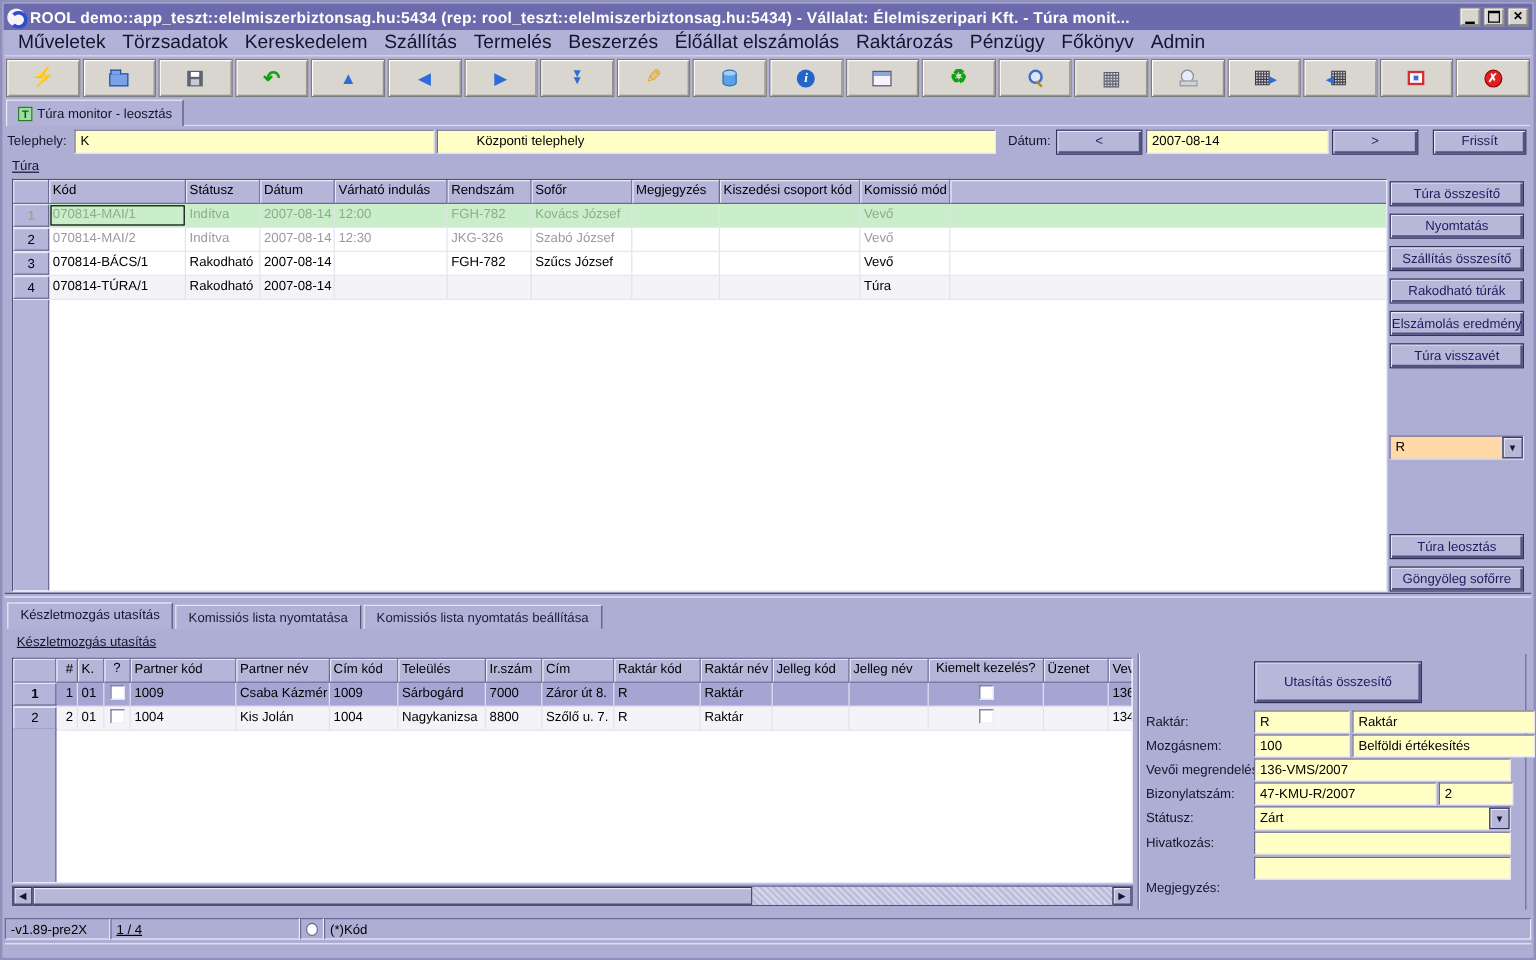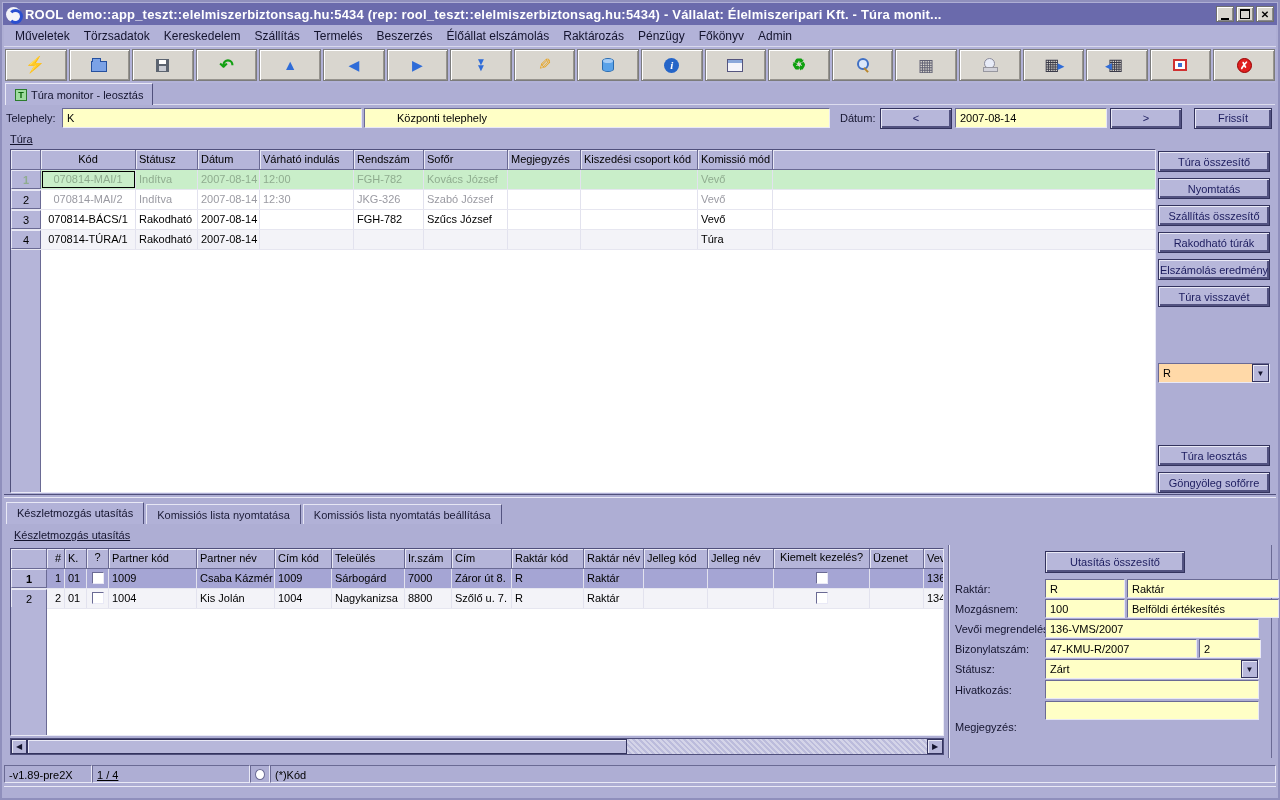--- a/index.html
+++ b/index.html
@@ -11,21 +11,21 @@
   .app-icon { width:15px; height:15px; border-radius:50%; background:#f4f4f8; position:relative; margin-right:4px; flex:0 0 auto; }
   .app-icon::before { content:""; position:absolute; top:2px; left:2px; width:9px; height:9px; border-radius:50%; border:3px solid #2a4fd0; border-left-color:transparent; }
   .title-text { flex:1; color:#fff; font-size:13px; font-weight:bold; white-space:nowrap; overflow:hidden; letter-spacing:.2px; }
   .wb { width:18px; height:16px; margin-left:2px; background:#d9d6cf; border:1px solid #6f6f6f; box-shadow:inset 1px 1px 0 #fff, inset -1px -1px 0 #8a8a8a; display:flex; align-items:center; justify-content:center; flex:0 0 auto; }
   .wb-min::before { content:""; width:8px; height:2px; background:#000; margin-top:9px; }
   .wb-res::before { content:""; width:8px; height:7px; border:1px solid #000; border-top-width:2px; }
   .wb-close::before { content:"✕"; font-size:10px; font-weight:bold; }
 
   
   .menubar { position:absolute; top:23px; left:2px; right:2px; height:21px; display:flex; align-items:center; padding-left:4px; background:#b2b2d8; }
-  .menu-item { padding:3px 7px; font-size:12px; color:#14142e; cursor:default; }
+  .menu-item { padding:3px 7px; font-size:16px; color:#14142e; cursor:default; }
 
   
   .toolbar { position:absolute; top:44px; left:2px; right:2px; height:37px; background:#b2b2d8; border-top:1px solid #d8d8ec; display:flex; gap:2px; padding:2px 1px; }
   .tbtn { flex:1; background:#d9d6cf; border:1px solid #7c7c7c; box-shadow:inset 1px 1px 0 #fff, inset -1px -1px 0 #97948e; display:flex; align-items:center; justify-content:center; }
   .gi { line-height:1; }
   .ic-bolt::before { content:"⚡"; color:#ff8d00; font-size:16px; }
   .ic-folder { width:16px; height:11px; background:#7ba2e6; border:1px solid #25509e; position:relative; margin-top:3px; }
   .ic-folder::before { content:""; position:absolute; top:-4px; left:0; width:7px; height:3px; background:#7ba2e6; border:1px solid #25509e; border-bottom:none; }
   .ic-save { width:13px; height:13px; background:#5c6470; position:relative; }
   .ic-save::before { content:""; position:absolute; top:1px; left:3px; width:7px; height:4px; background:#fff; }
@@ -77,21 +77,21 @@
   .grow { display:flex; }
   .gh { height:20px; }
   .hcell { background:#b5b5d9; border-right:1px solid #6a6a94; border-bottom:1px solid #6a6a94; box-shadow:inset 1px 1px 0 #e9e9f6; padding:3px 3px 0; white-space:nowrap; overflow:hidden; flex:0 0 auto; }
   .gcell { padding:3px 3px 0; white-space:nowrap; overflow:hidden; border-right:1px solid #e2e2ee; flex:0 0 auto; }
   .drow { height:20px; border-bottom:1px solid #e6e6f0; }
   .gut { background:#b5b5d9; border:1px solid #6a6a94; border-top-color:#e9e9f6; border-left-color:#e9e9f6; text-align:center; padding-top:3px; flex:0 0 auto; }
   .gutfill { position:absolute; left:0; width:30px; top:100px; bottom:0; background:#b5b5d9; border-right:1px solid #6a6a94; }
   .focus-cell { outline:1px solid #000; outline-offset:-2px; }
 
   .main-grid { top:147px; left:8px; width:1146px; height:344px; }
-  .mgut{width:30px;} .mc0{width:95px;text-align:center;} .mc1{width:62px;} .mc2{width:62px;} .mc3{width:94px;} .mc4{width:70px;}
+  .mgut{width:30px;} .mc0{width:114px;} .mc1{width:62px;} .mc2{width:62px;} .mc3{width:94px;} .mc4{width:70px;}
   .mc5{width:84px;} .mc6{width:73px;} .mc7{width:117px;} .mc8{width:75px;} .mfill{flex:1 1 auto; border-right:none;}
   .row-green { background:#c9eec9; color:#8fac8f; }
   .row-dim { color:#9a9aa2; }
 
   
   .side-stack { position:absolute; top:149px; right:8px; width:112px; }
   .sbtnr { height:21px; margin-bottom:6px; }
   .combo { display:flex; height:20px; border:1px solid; border-color:#6a6a94 #e9e9f6 #e9e9f6 #6a6a94; }
   .combo-text { flex:1; padding:3px 4px 0; overflow:hidden; }
   .combo-peach .combo-text { background:#ffd9a8; }
@@ -117,21 +117,21 @@
 
   .hscroll { position:absolute; top:239px; left:6px; width:934px; height:17px; display:flex; border:1px solid #50507c; background:#c6c6e0; }
   .sarrow { width:16px; background:#b7b7da; border:1px solid #33335e; box-shadow:inset 1px 1px 0 #e9e9f6; display:flex; align-items:center; justify-content:center; font-size:8px; color:#14142e; flex:0 0 auto; }
   .sarrow.l::before { content:"◀"; } .sarrow.r::before { content:"▶"; }
   .sthumb { width:600px; background:#b7b7da; border:1px solid #33335e; box-shadow:inset 1px 1px 0 #e9e9f6; flex:0 0 auto; }
   .strack { flex:1; background:repeating-linear-gradient(45deg,#d4d4e8 0 2px,#bcbcdc 2px 4px); }
 
   
   .detail { position:absolute; left:944px; top:46px; right:4px; bottom:4px; border-left:1px solid #6a6a94; border-right:1px solid #6a6a94; box-shadow:1px 0 0 #e9e9f6 inset; padding:4px 12px 0 6px; }
   .dbtn-row { margin:2px 0 6px 90px; }
-  .dbtn { width:140px; height:22px; }
+  .dbtn { width:140px; height:35px; }
   .drow2 { display:flex; align-items:center; margin-bottom:1px; }
   .dlabel { width:90px; flex:0 0 auto; color:#14142e; font-size:11px; white-space:nowrap; overflow:hidden; }
   .dfields { flex:1; display:flex; gap:2px; }
   .dfields .yinput { height:19px; }
   .w80 { width:80px; flex:0 0 auto; } .flex1 { flex:1 1 auto; min-width:0; } .w62 { width:62px; flex:0 0 auto; }
   .dtextarea { height:56px; resize:none; padding:2px 4px; }
   .drow-mj { align-items:flex-start; margin-top:2px; }
 
   
   .statusbar { position:absolute; top:762px; left:2px; right:2px; height:20px; background:#aeaed4; display:flex; align-items:center; padding:1px 0; }

